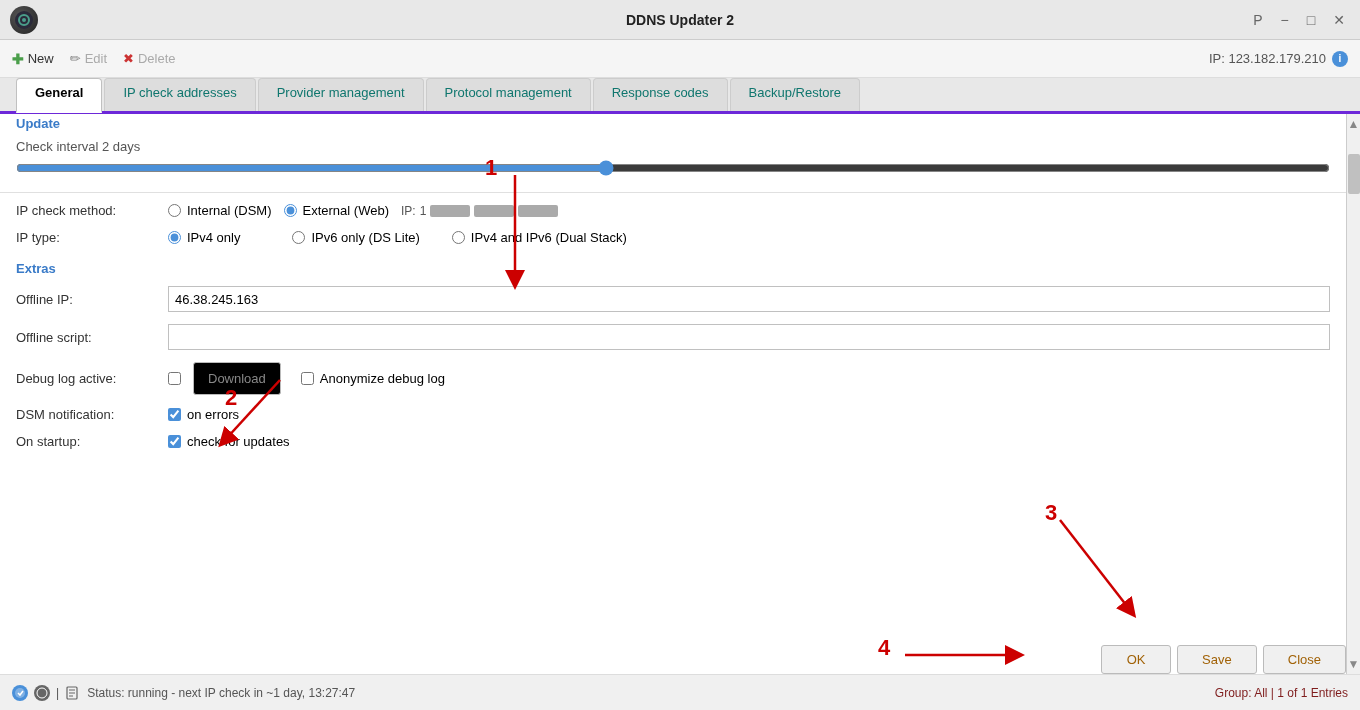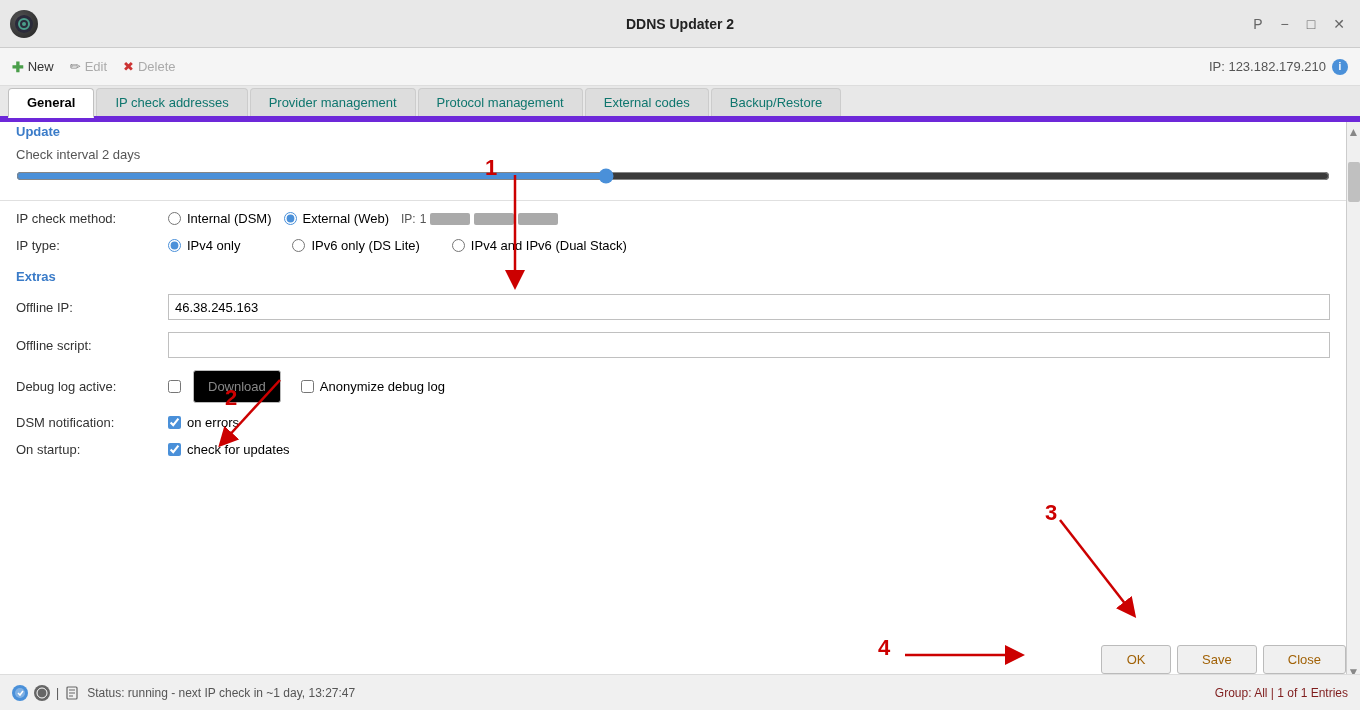--- a/index.html
+++ b/index.html
@@ -13,21 +13,21 @@
       position: relative;
     }
 
     
     .titlebar {
       display: flex;
       align-items: center;
       justify-content: space-between;
       background: #e8e8e8;
       border-bottom: 1px solid #ccc;
-      height: 48px;
+      height: 40px;
       padding: 0 10px;
     }
     .titlebar-left {
       display: flex;
       align-items: center;
       gap: 8px;
     }
     .app-icon {
       width: 28px;
       height: 28px;
@@ -107,24 +107,23 @@
       background: #4a90d9;
       color: white;
       font-size: 10px;
       font-weight: bold;
       cursor: pointer;
     }
 
     
     .tabs {
       display: flex;
-      align-items: flex-end;
       background: #e8e8e8;
-      border-bottom: 6px solid #6d28d9;
-      padding: 0 8px;
+      border-bottom: 3px solid #6d28d9;
+      padding: 0 16px;
       height: 36px;
     }
     .tab {
       padding: 6px 18px;
       cursor: pointer;
       border: 1px solid #ccc;
       border-bottom: none;
       background: #ddd;
       color: #0f766e;
       font-size: 13px;
@@ -363,21 +362,21 @@
     <span>IP: 123.182.179.210</span>
     <span class="info-icon">i</span>
   </div>
 </div>
 
 <div class="tabs">
   <div class="tab active">General</div>
   <div class="tab">IP check addresses</div>
   <div class="tab">Provider management</div>
   <div class="tab">Protocol management</div>
-  <div class="tab">External codes</div>
+  <div class="tab">Response codes</div>
   <div class="tab">Backup/Restore</div>
 </div>
 
 <div class="main-content">
   <div class="content-area">
 
     <div class="section-header">Update</div>
 
     <div class="slider-row">
       <div class="slider-label">Check interval 2 days</div>

